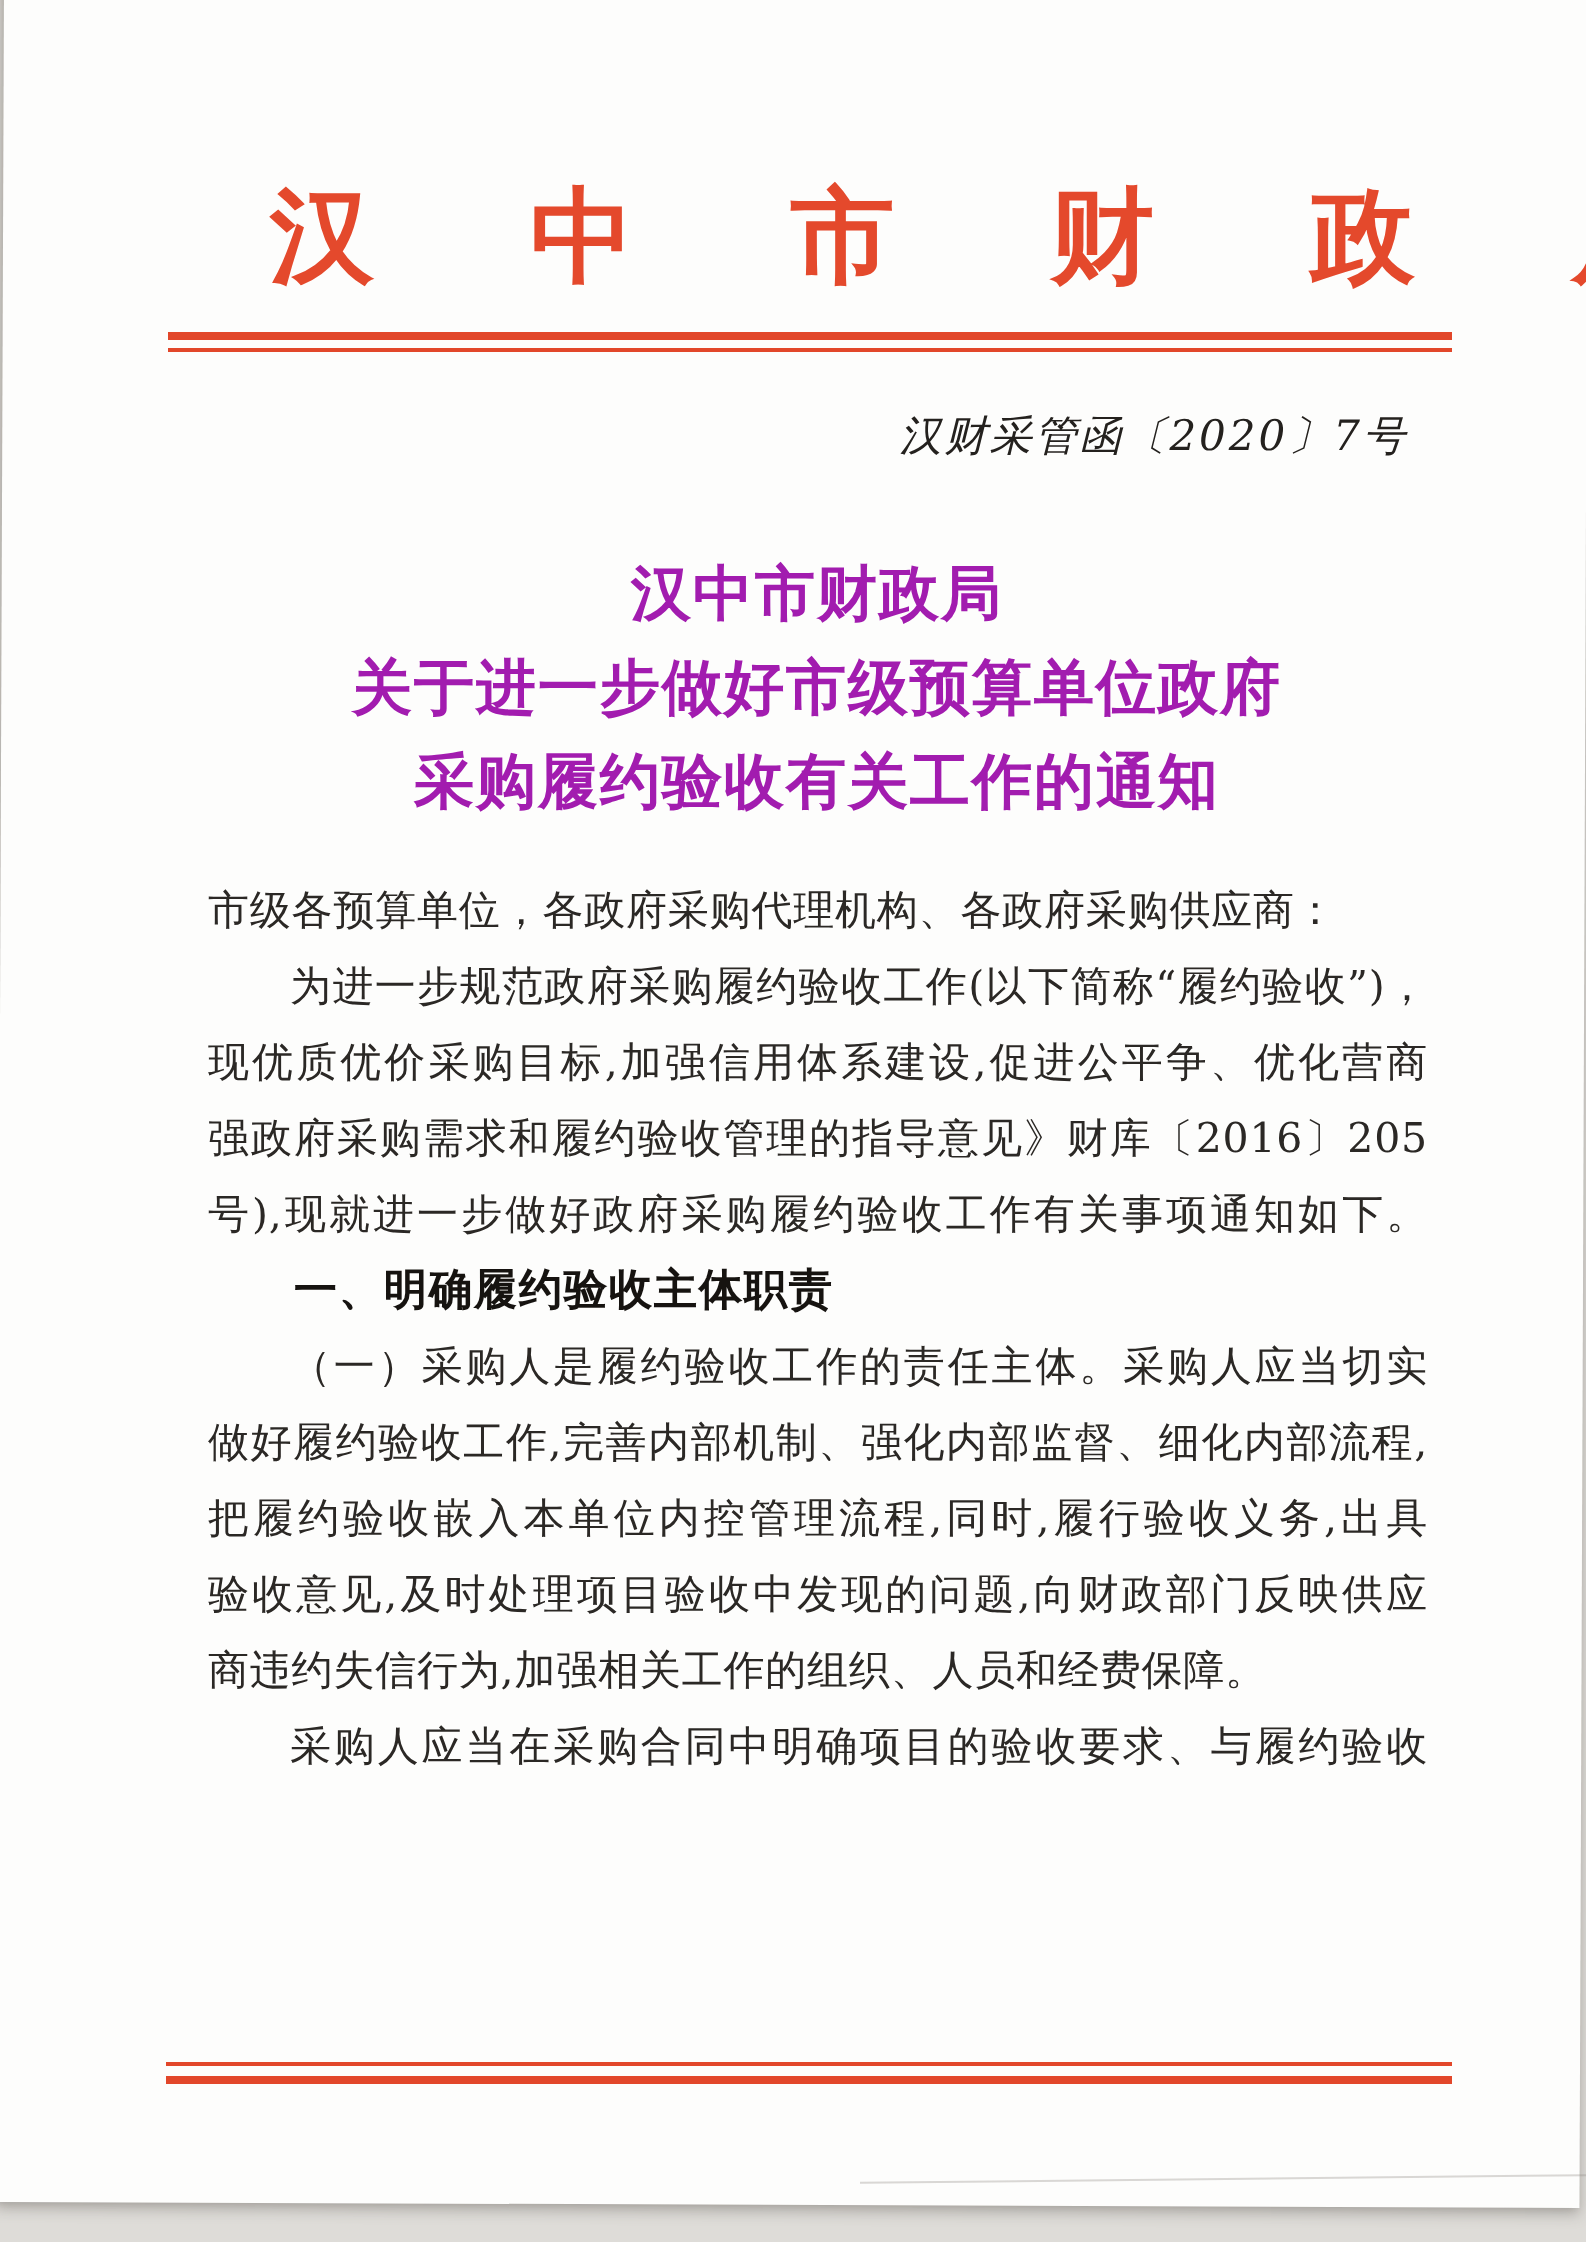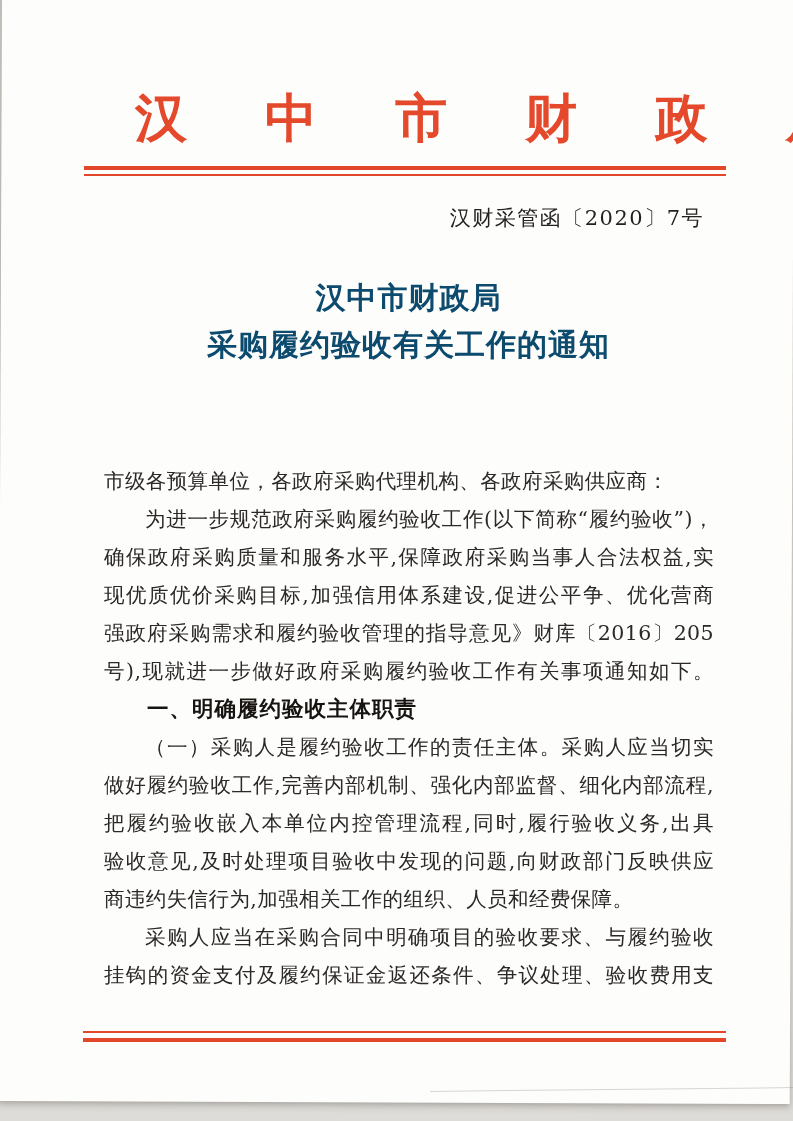--- a/index.html
+++ b/index.html
@@ -25,29 +25,29 @@
     font-size:52px; font-weight:bold; color:#e4492c;
     letter-spacing:30px; white-space:nowrap;
   }
   .rule { position:absolute; background:#e2472a; }
   .rule-top-thick  { left:84px;  top:166px;  width:642px; height:4px; }
   .rule-top-thin   { left:84px;  top:174px;  width:642px; height:2px; }
   .rule-bot-thin   { left:83px;  top:1031px; width:643px; height:2px; }
   .rule-bot-thick  { left:83px;  top:1038px; width:643px; height:4px; }
   .doc-number {
     position:absolute; left:105px; top:204px; width:599px;
-    text-align:right; font-size:21px; letter-spacing:1.5px; color:#24211e;
+    text-align:right; font-size:21px; letter-spacing:1.5px; color:#24211e;font-style:italic;
   }
   .title {
     position:absolute; left:105px; top:274px; width:607px;
-    text-align:center; font-weight:bold; color:#0c4a6e;
+    text-align:center; font-weight:bold; color:#a21caf;
     font-size:30px; line-height:47px; letter-spacing:1px;
   }
   .body-text {
-    position:absolute; left:104px; top:462px; width:610px;
+    position:absolute; left:104px; top:436px; width:610px;
     font-size:20.5px; line-height:38px; color:#2b2825;
     letter-spacing:0.4px;
   }
   .line { height:38px; overflow:visible; }
   .line.j  { text-align:justify; text-align-last:justify; }
   .line.ind { text-indent:2em; }
   .line.head {
     font-weight:bold; font-family:Liberation Serif, serif;
     font-size:21.5px; letter-spacing:1px; color:#161310;
   }
@@ -61,35 +61,34 @@
 
   <div class="agency">汉 中 市 财 政 局</div>
 
   <div class="rule rule-top-thick"></div>
   <div class="rule rule-top-thin"></div>
 
   <div class="doc-number">汉财采管函〔2020〕7号</div>
 
   <div class="title">
     <div>汉中市财政局</div>
+    <div>关于进一步做好市级预算单位政府</div>
     <div>采购履约验收有关工作的通知</div>
   </div>
 
   <div class="body-text">
     <div class="line">市级各预算单位，各政府采购代理机构、各政府采购供应商：</div>
     <div class="line j ind">为进一步规范政府采购履约验收工作(以下简称“履约验收”)，</div>
-    <div class="line j">确保政府采购质量和服务水平,保障政府采购当事人合法权益,实</div>
     <div class="line j">现优质优价采购目标,加强信用体系建设,促进公平争、优化营商</div>
     <div class="line j">强政府采购需求和履约验收管理的指导意见》财库〔2016〕205</div>
     <div class="line j">号),现就进一步做好政府采购履约验收工作有关事项通知如下。</div>
     <div class="line head ind">一、明确履约验收主体职责</div>
     <div class="line j ind">（一）采购人是履约验收工作的责任主体。采购人应当切实</div>
     <div class="line j">做好履约验收工作,完善内部机制、强化内部监督、细化内部流程,</div>
     <div class="line j">把履约验收嵌入本单位内控管理流程,同时,履行验收义务,出具</div>
     <div class="line j">验收意见,及时处理项目验收中发现的问题,向财政部门反映供应</div>
     <div class="line">商违约失信行为,加强相关工作的组织、人员和经费保障。</div>
     <div class="line j ind">采购人应当在采购合同中明确项目的验收要求、与履约验收</div>
-    <div class="line j">挂钩的资金支付及履约保证金返还条件、争议处理、验收费用支</div>
   </div>
 
   <div class="rule rule-bot-thin"></div>
   <div class="rule rule-bot-thick"></div>
 </div>
 
 </body></html>

